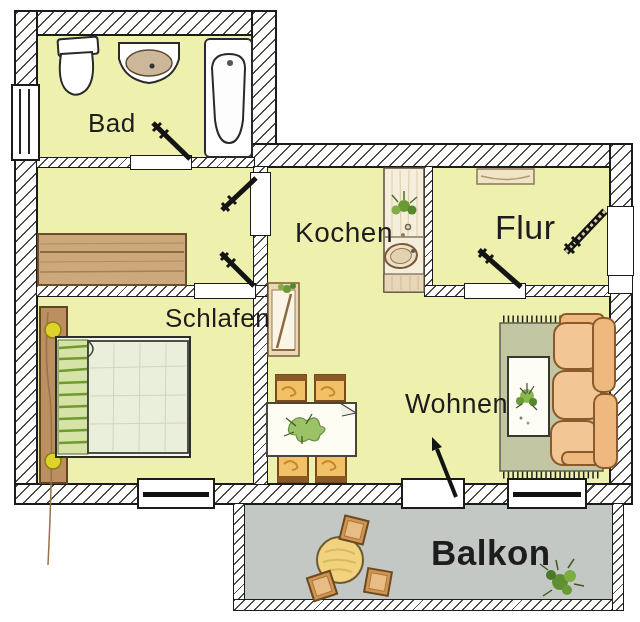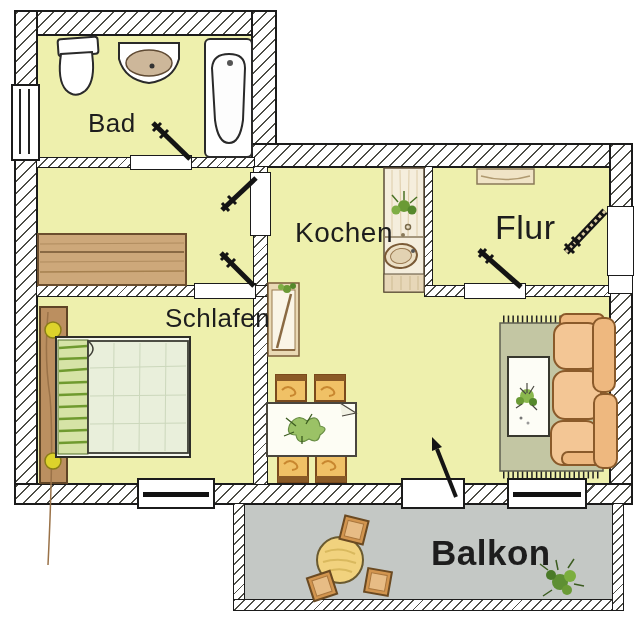--- a/index.html
+++ b/index.html
@@ -292,15 +292,16 @@
     <g>
       <line x1="456" y1="497" x2="437" y2="449" stroke="#141414" stroke-width="4"></line>
       <polygon points="432,437 442,447 432,451" fill="#141414"></polygon>
     </g>
   </svg>
 
   <div class="room-label" style="left:88px;top:108px;font-size:26px;">Bad</div>
   <div class="room-label" style="left:295px;top:217px;font-size:28px;">Kochen</div>
   <div class="room-label" style="left:495px;top:208px;font-size:34px;">Flur</div>
   <div class="room-label" style="left:121px;top:303px;font-size:26px;margin-left:44px;">Schlafen</div>
+  <div class="room-label" style="left:405px;top:389px;font-size:27px;">Wohnen</div>
   <div class="room-label" style="left:431px;top:533px;font-size:35px;font-weight:bold;">Balkon</div>
 
 </div>
 
 </body></html>

